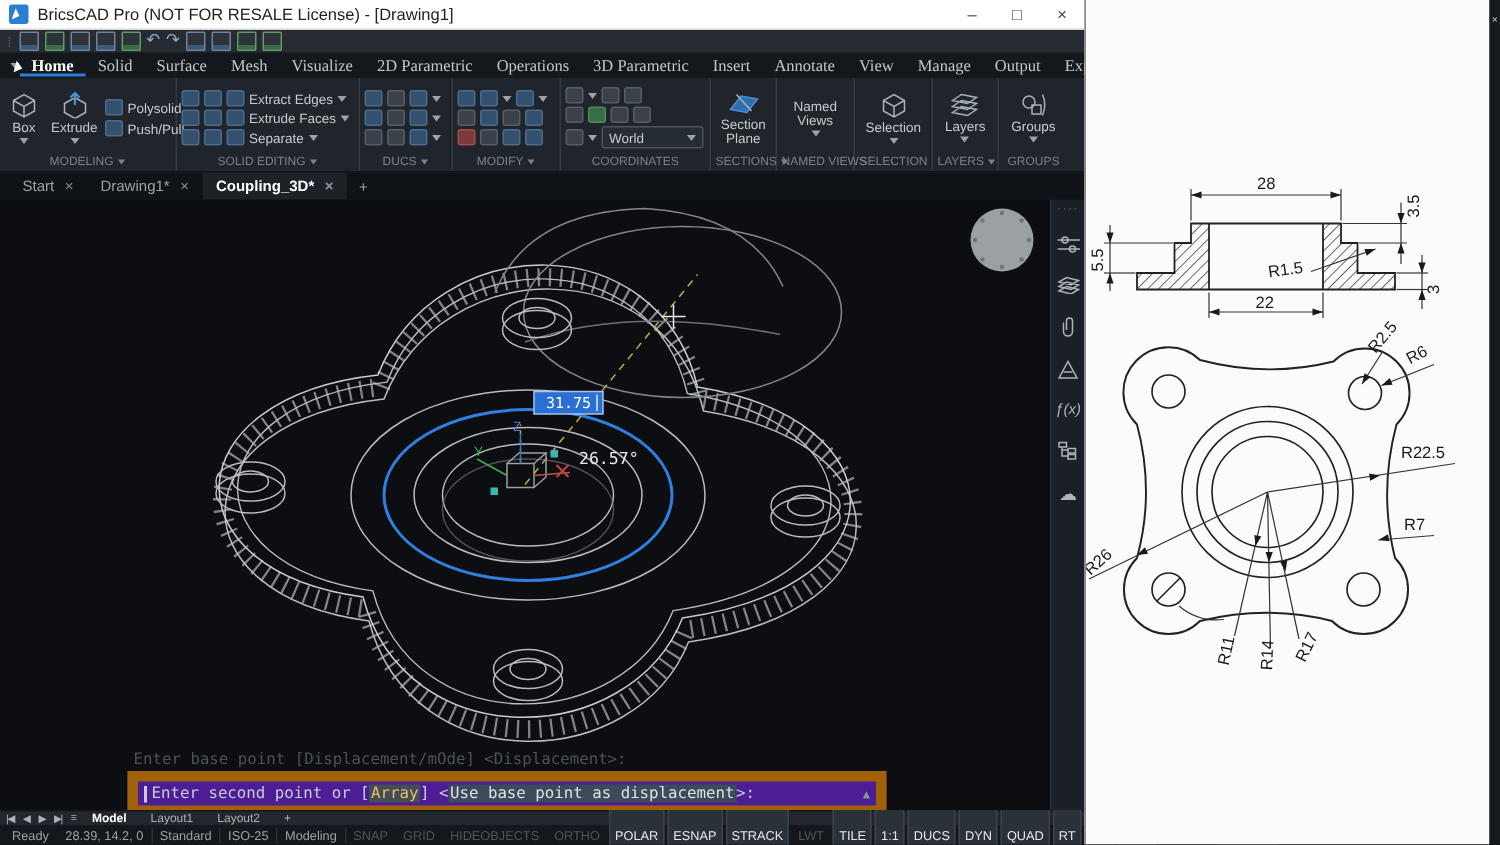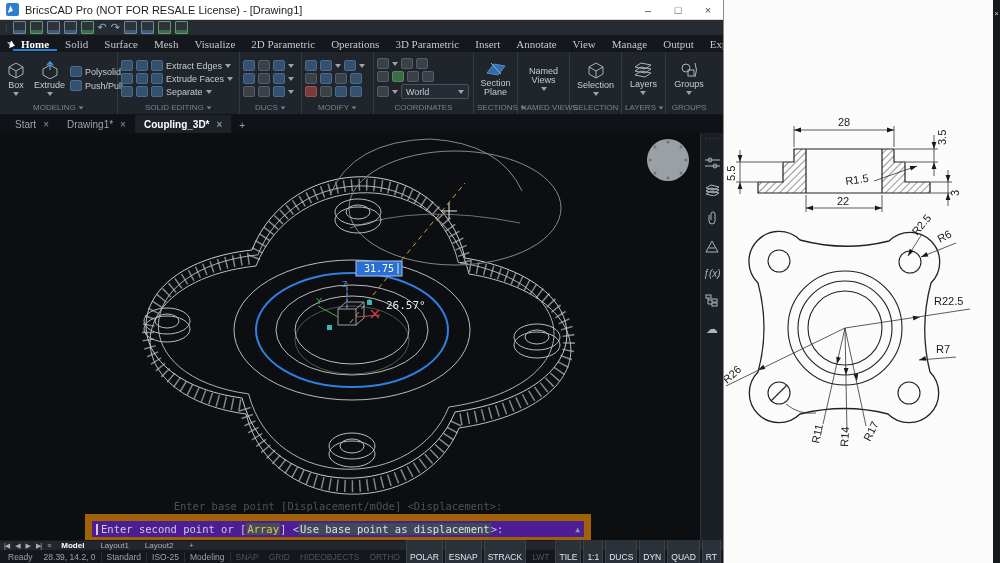--- a/index.html
+++ b/index.html
@@ -61,21 +61,21 @@
 
   
   .viewport{position:relative;height:407px;background:#0c0e11;overflow:hidden;}
   .rightstrip{position:absolute;right:0;top:0;width:23px;height:407px;background:#1a2026;border-left:1px solid #2b323a;
               display:flex;flex-direction:column;align-items:center;gap:15px;padding-top:3px;box-sizing:border-box;color:#aeb4ba;}
   .rsgrip{color:#5a6168;font-size:8px;line-height:6px;letter-spacing:1px;}
   .fxtxt{font-size:10px;font-style:italic;color:#aeb4ba;}
   .cloudtxt{font-size:12px;color:#aeb4ba;}
 
   
-  .cmdpanel{position:absolute;left:85px;top:365px;width:506px;font-family:"DejaVu Sans Mono",monospace;font-size:10.5px;text-align:center;}
+  .cmdpanel{position:absolute;left:85px;top:365px;width:506px;font-family:"DejaVu Sans Mono",monospace;font-size:10.5px;}
   .cmdhist{color:#4d5step359;color:#4d5359;padding:2px 4px;white-space:nowrap;overflow:hidden;}
   .cmdline{background:#4c1d95;border:7px solid #a16207;color:#c9ced3;display:flex;align-items:center;padding:2px 4px;white-space:nowrap;}
   .cursorbar{display:inline-block;width:2px;height:11px;background:#c9ced3;margin-right:3px;}
   .hl-array{background:#454c55;color:#e4c06a;padding:0 1px;}
   .hl-opt{background:#3e4a5a;color:#dde2e7;padding:0 1px;}
   .cmdup{margin-left:auto;color:#8a929a;font-size:8px;}
 
   
   .layoutbar{height:10px;background:#23272d;display:flex;align-items:center;font-size:8px;color:#aab0b6;gap:6px;padding-left:4px;border-top:1px solid #14171b;box-sizing:border-box;}
   .lnav{color:#aab0b6;font-size:7px;letter-spacing:-1px;}

